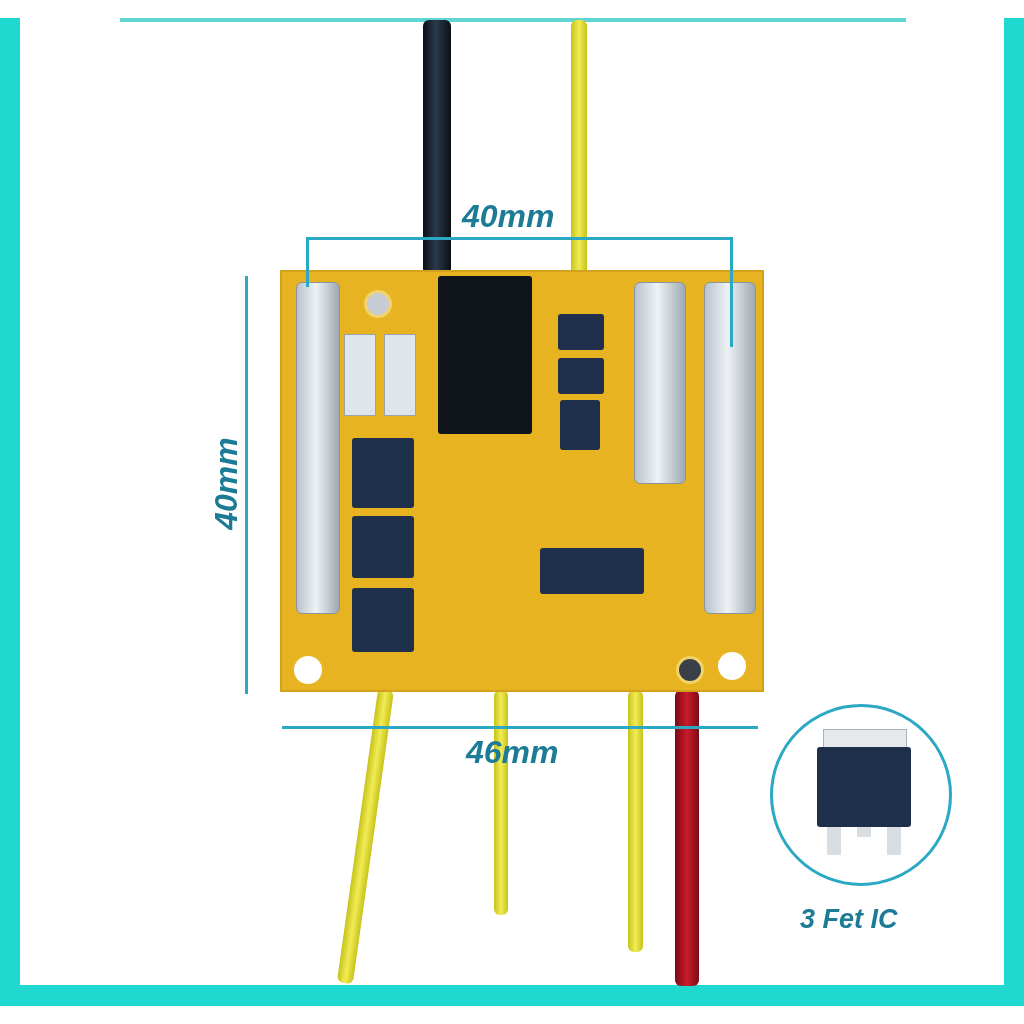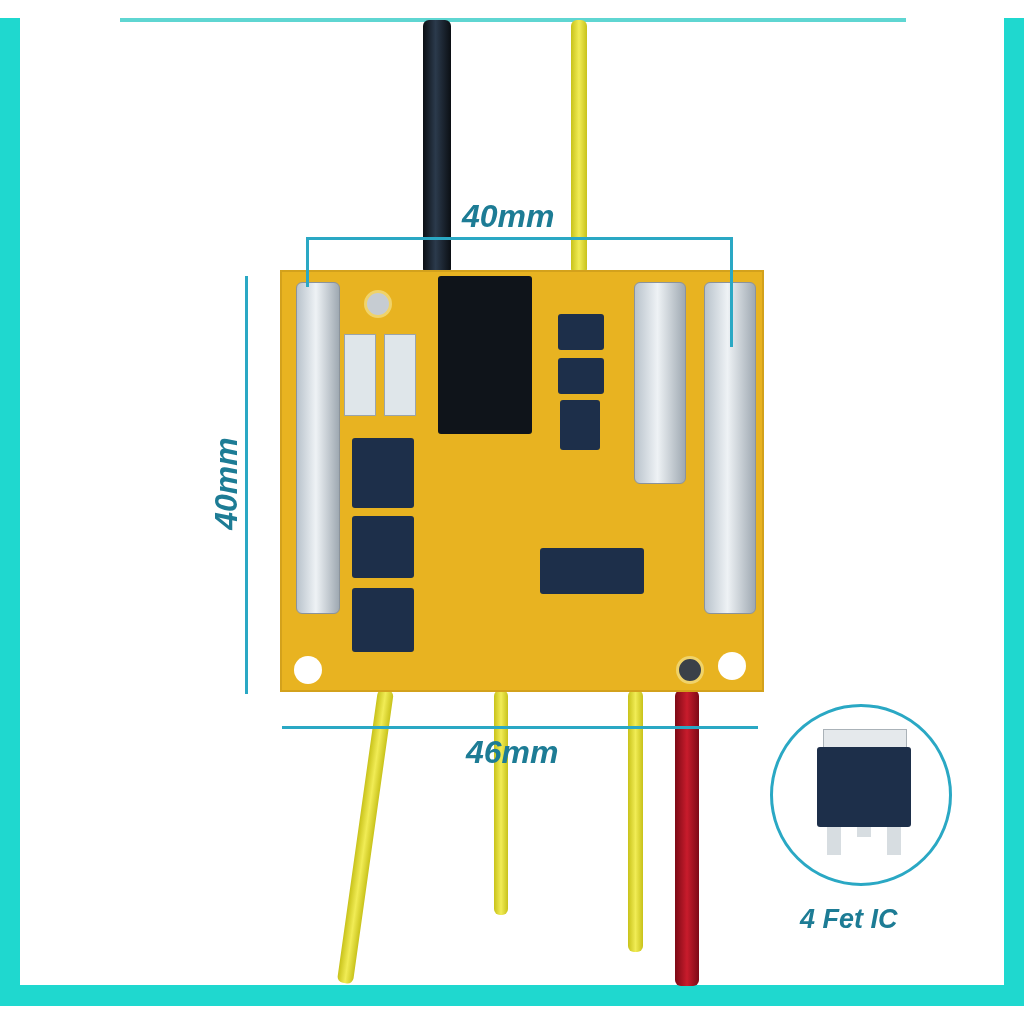--- a/index.html
+++ b/index.html
@@ -68,13 +68,13 @@
 
 <div class="badge-circle">
   <div style="position:absolute;left:44px;top:22px;width:94px;height:124px;">
     <div style="position:absolute;left:6px;top:0;width:82px;height:20px;background:#e5e9ec;border:1px solid #aab2b8;"></div>
     <div style="position:absolute;left:0;top:18px;width:94px;height:80px;background:#1d2f4a;border-radius:3px;"></div>
     <div style="position:absolute;left:10px;top:98px;width:14px;height:28px;background:#d7dde1;"></div>
     <div style="position:absolute;left:70px;top:98px;width:14px;height:28px;background:#d7dde1;"></div>
     <div style="position:absolute;left:40px;top:98px;width:14px;height:10px;background:#d7dde1;"></div>
   </div>
 </div>
-<div class="badge-label">4 Fet IC</div>
+<div class="badge-label">3 Fet IC</div>
 
 </body></html>

